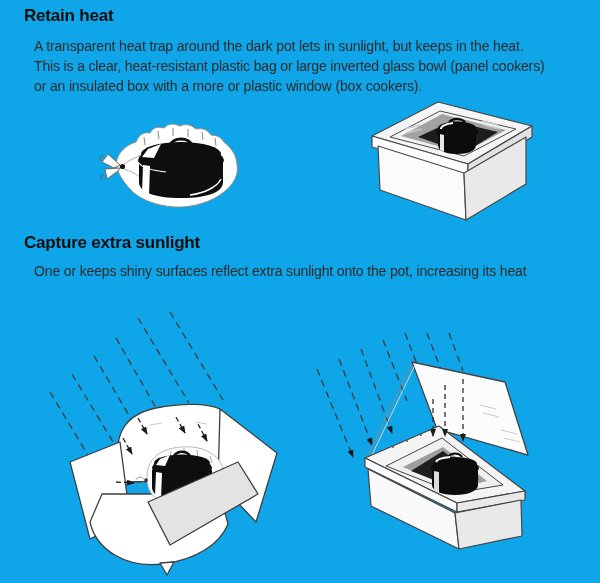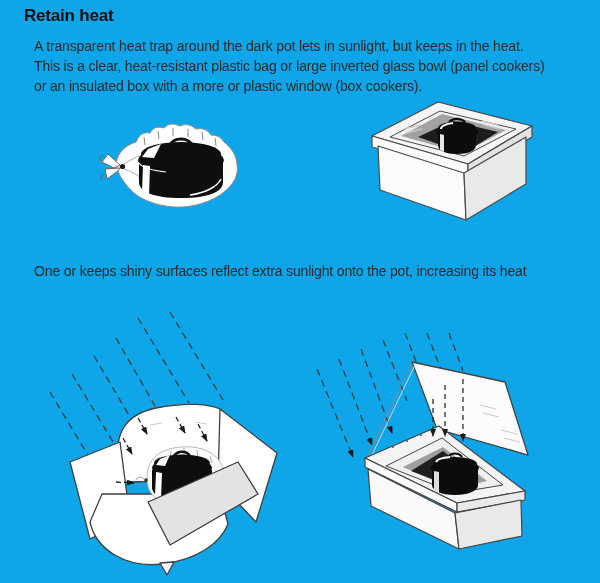--- a/index.html
+++ b/index.html
@@ -88,20 +88,21 @@
       <path d="M 80,38 L 84,39 L 84,56 L 80,54 Z" fill="#e6e6e6"></path>
 
       <polygon points="12,40 108,68 108,79 12,51" fill="#fdfdfd" stroke="#4a4a4a" stroke-width="1.2"></polygon>
       <polygon points="108,68 172,30 172,41 108,79" fill="#e3e3e3" stroke="#4a4a4a" stroke-width="1.2"></polygon>
 
       <polygon points="18,50 104,77 106,124 20,94" fill="#fbfbfb" stroke="#4a4a4a" stroke-width="1.2"></polygon>
       <polygon points="104,77 166,41 166,88 106,124" fill="#e9e9e9" stroke="#4a4a4a" stroke-width="1.2"></polygon>
     </g>
   </svg>
 
+  <h2 class="heading" style="top:233px;">Capture extra sunlight</h2>
 
   <div class="para" style="top:261px;">
     <div class="pline">One or keeps shiny surfaces reflect extra sunlight onto the pot, increasing its heat</div>
   </div>
 
   <svg class="illus" style="left:30px;top:310px;" width="280" height="270" viewBox="0 0 280 270">
     <defs>
       <marker id="ah3" markerUnits="userSpaceOnUse" markerWidth="8" markerHeight="6" refX="7" refY="3" orient="auto">
         <path d="M0,0 L8,3 L0,6 Z" fill="#1a1a1a"></path>
       </marker>

